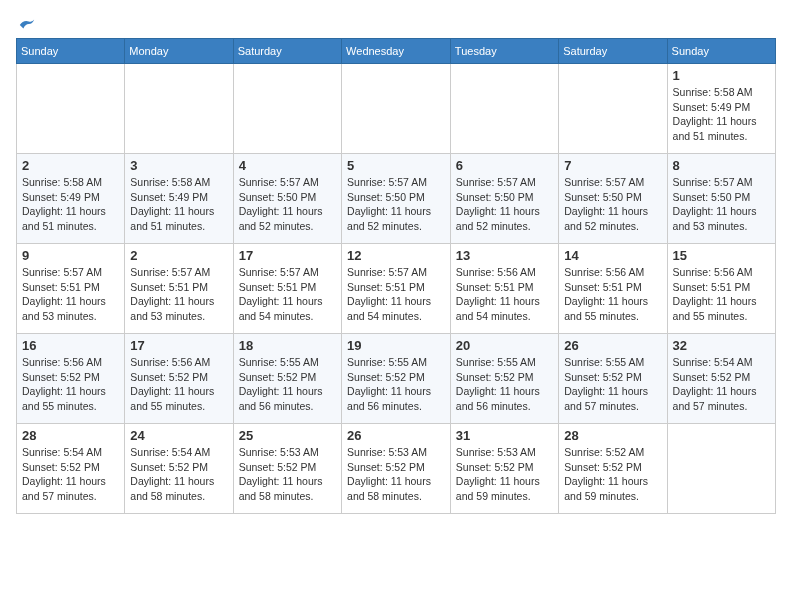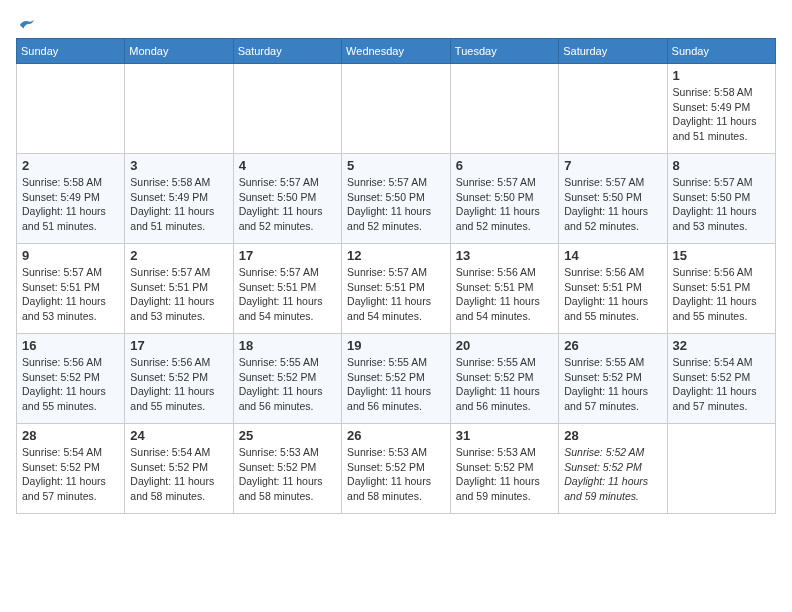--- a/index.html
+++ b/index.html
@@ -325,21 +325,21 @@
         </td>
         <td>
           <span class="day-number">31</span>
           <div class="day-info" style="white-space: pre-line;">Sunrise: 5:53 AM
 Sunset: 5:52 PM
 Daylight: 11 hours
 and 59 minutes.</div>
         </td>
         <td>
           <span class="day-number">28</span>
-          <div class="day-info" style="white-space: pre-line; font-style: italic;">Sunrise: 5:52 AM
+          <div class="day-info" style="white-space: pre-line;">Sunrise: 5:52 AM
 Sunset: 5:52 PM
 Daylight: 11 hours
 and 59 minutes.</div>
         </td>
         <td class="empty-cell"></td>
       </tr>
     </tbody>
 </table>
 
 </body></html>

